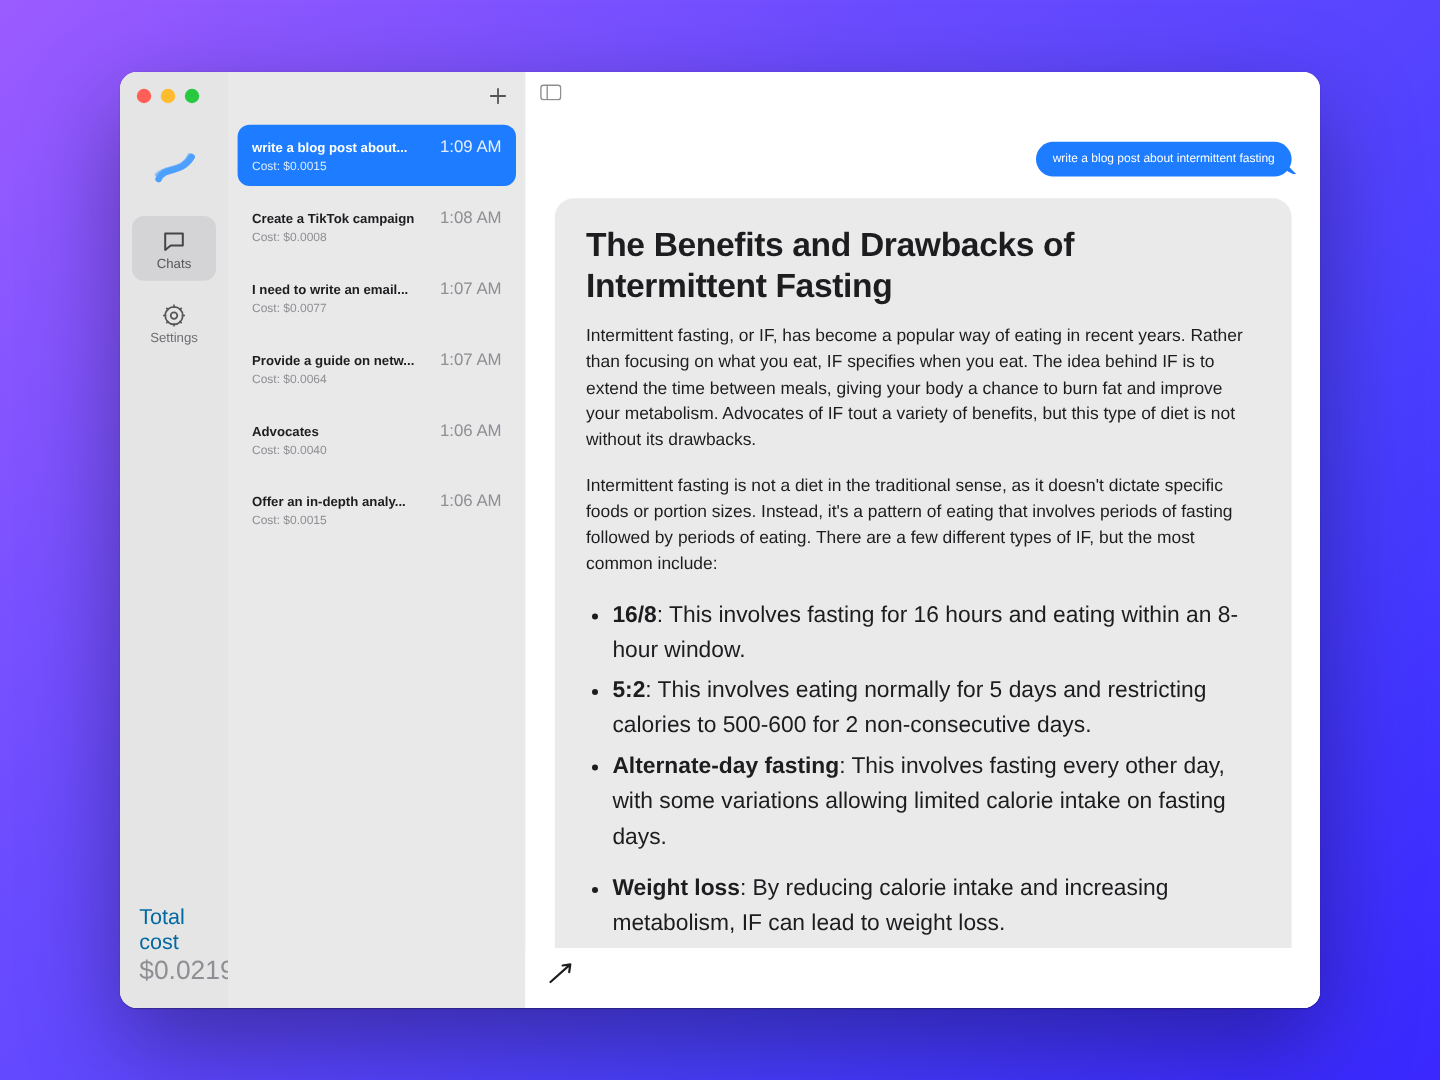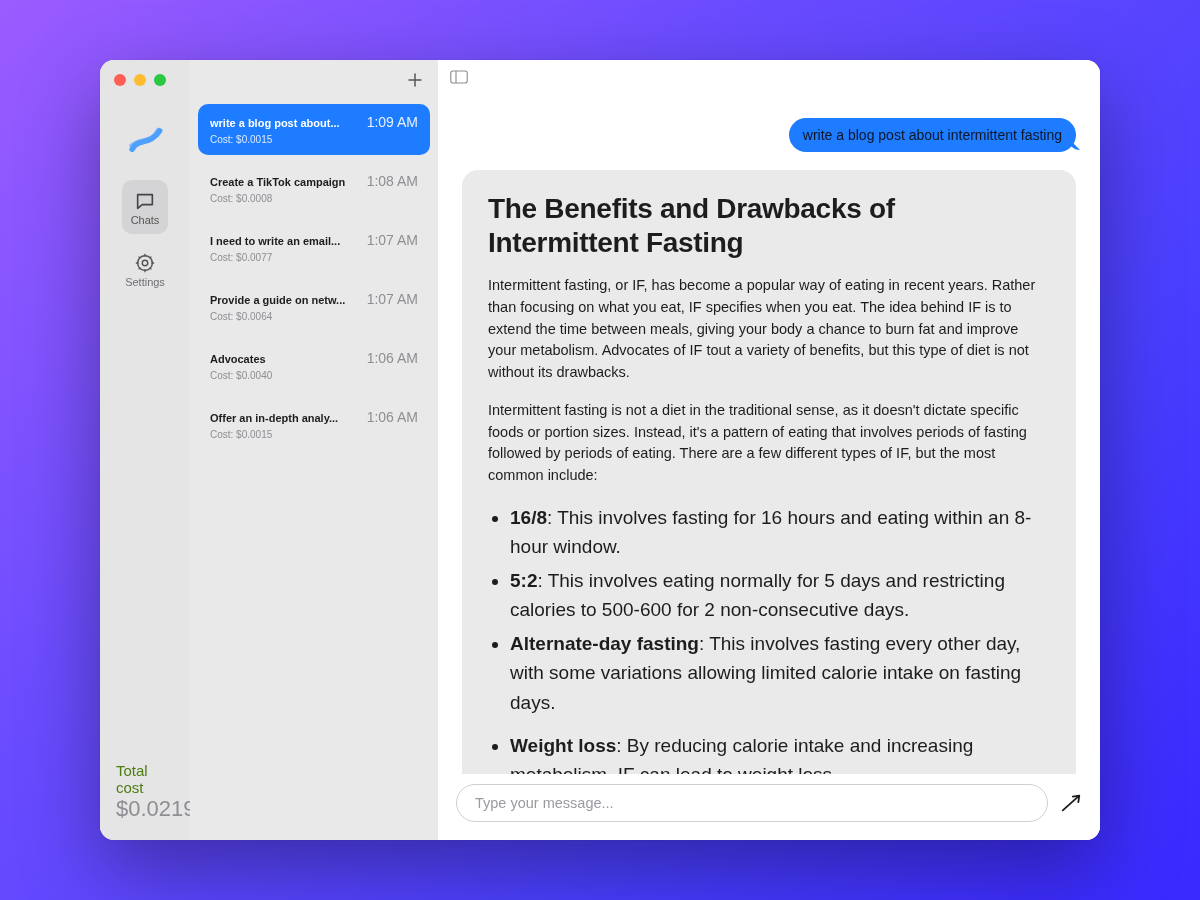--- a/index.html
+++ b/index.html
@@ -24,33 +24,33 @@
   padding-top: 40px;
   position: relative;
 }
 .traffic-lights { position: absolute; top: 14px; left: 14px; display: flex; gap: 8px; }
 .tl { width: 12px; height: 12px; border-radius: 50%; }
 .tl.red { background: #ff5f57; }
 .tl.yellow { background: #febc2e; }
 .tl.green { background: #28c840; }
 .logo { width: 44px; height: 44px; margin-top: 18px; color: #4ea0ff; }
 .rail-btn {
-  margin-top: 18px; width: 46px;
+  margin-top: 18px; width: 70px;
   display: flex; flex-direction: column; align-items: center;
   font-size: 11px; color: #6e6e73; gap: 2px;
 }
 .rail-btn.active {
   background: #d4d4d6; border-radius: 10px; padding: 10px 0 8px;
 }
 .rail-btn .icon { width: 22px; height: 22px; color: #555; }
 .rail-btn.active .icon { color: #444; }
 .rail-btn.active .label { color: #555; font-weight: 500; }
 .left-rail .spacer { flex: 1; }
 .total-cost { width: 100%; padding: 0 16px 18px; }
-.total-cost .lbl { font-size: 15px; color: #4d7c0f; }
+.total-cost .lbl { font-size: 18px; color: #0369a1; }
 .total-cost .val { font-size: 22px; color: #8e8e93; font-weight: 400; }
 
 .chat-list {
   width: 248px; background: #e9e9ea; position: relative;
   display: flex; flex-direction: column;
 }
 .chat-list-header { height: 40px; display: flex; align-items: center; justify-content: flex-end; padding-right: 14px; }
 .plus { width: 18px; height: 18px; color: #555; cursor: pointer; }
 .chat-item {
   margin: 4px 8px; padding: 10px 12px; border-radius: 10px;
@@ -71,21 +71,21 @@
 .main-header { height: 34px; display: flex; align-items: center; padding: 0 12px; border-bottom: 0; }
 .sidebar-toggle { width: 18px; height: 14px; color: #8e8e93; }
 .conversation {
   flex: 1; overflow-y: auto; padding: 24px 24px 10px 24px;
   display: flex; flex-direction: column; gap: 18px;
 }
 .conversation::-webkit-scrollbar { width: 8px; }
 .conversation::-webkit-scrollbar-thumb { background: #c7c7cc; border-radius: 4px; }
 .user-msg {
   align-self: flex-end; max-width: 78%;
-  background: #1d7cff; color: #0f172a; font-size: 14px;
+  background: #1d7cff; color: #ffffff; font-size: 10px;
   padding: 9px 14px; border-radius: 18px;
   position: relative;
 }
 .user-msg::after {
   content:''; position:absolute; right:-4px; bottom:2px;
   width:12px; height:12px; background:#1d7cff;
   border-bottom-left-radius: 12px;
   clip-path: polygon(0 0, 100% 100%, 0 100%);
 }
 .assistant-msg {
@@ -216,22 +216,19 @@
           <li><strong>Alternate-day fasting</strong><span>: This involves fasting every other day, with some variations allowing limited calorie intake on fasting days.</span></li>
         </ul>
         <ul>
           <li><strong>Weight loss</strong><span>: By reducing calorie intake and increasing metabolism, IF can lead to weight loss.</span></li>
 
         </ul>
       </div>
     </div>
 
     <div class="composer">
-      <div class="composer-input">
-        <span>Type your message...</span>
-      </div>
       <svg class="send" viewBox="0 0 24 24">
         <path d="M3 20 L21 4 M21 4 L14 5 M21 4 L20 11" stroke="currentColor" stroke-width="2" stroke-linecap="round" stroke-linejoin="round" fill="none"></path>
       </svg>
     </div>
   </div>
 
 </div>
 
 </body></html>

